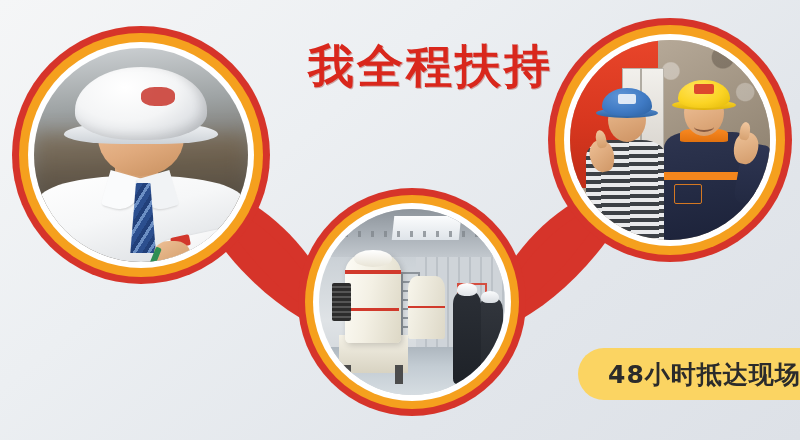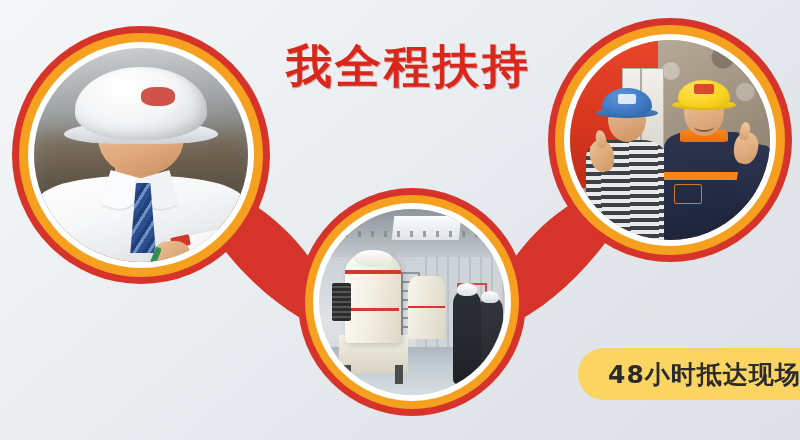--- a/index.html
+++ b/index.html
@@ -314,21 +314,21 @@
   
   .headline{
     position:absolute;left:286px;top:34px;z-index:6;
     text-align:left;line-height:1.06;
   }
   .headline div{
     font-size:46px;font-weight:bold;color:#d9271c;
     letter-spacing:3px;white-space:nowrap;
     text-shadow:1px 1px 0 rgba(150,20,12,.35);
   }
-  .headline .l2{margin-top:8px;}
+  .headline .l2{margin-top:8px;margin-left:22px;}
 
   
   .label-left{
     position:absolute;left:34px;top:344px;z-index:6;
   }
   .label-left .underline{
     position:absolute;left:2px;top:28px;width:214px;height:13px;
     background:#fbc73f;border-radius:2px;z-index:-1;
   }
   .label-left .txt{

